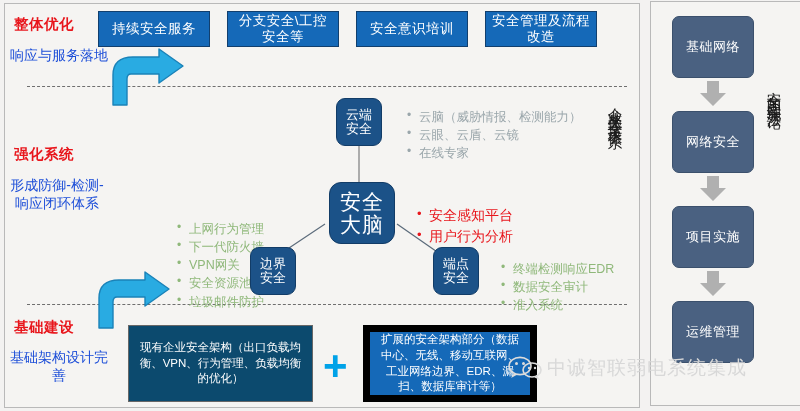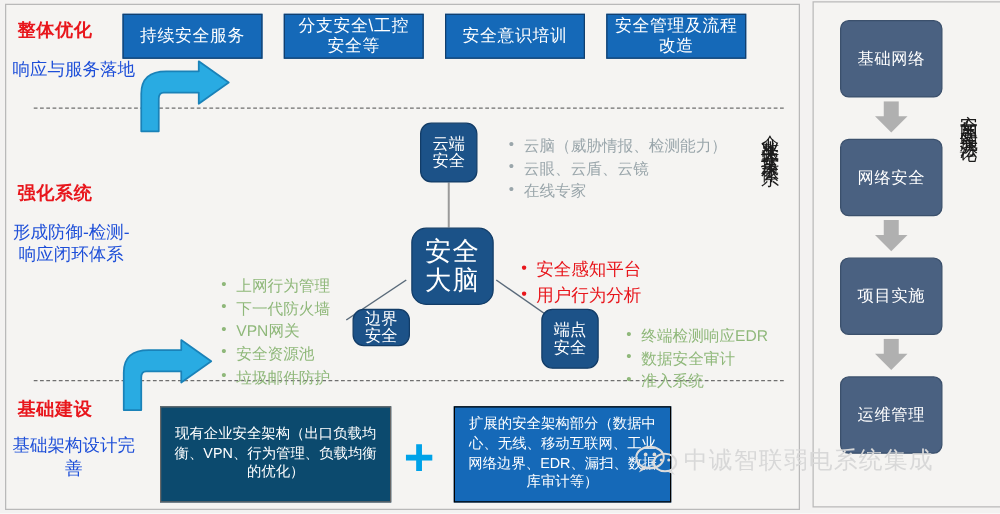--- a/index.html
+++ b/index.html
@@ -124,21 +124,21 @@
     position:absolute;
     display:flex;align-items:center;justify-content:center;
     text-align:center;
     font-size:11.5px;
     line-height:1.35;
     box-sizing:border-box;
     padding:4px 6px;
     color:#ffffff;
   }
   #grey-box{background:#0c4a6e;border:1px solid #676767;}
-  #blue-box{background:#1569b8;border:1px solid #000000;}
+  #blue-box{background:#1569b8;border:7px solid #000000;}
   .plus{
     position:absolute;
     color:#00a2e8;
     font-size:42px;
     font-weight:bold;
     line-height:1;
   }
 
   
   .flownode{
@@ -223,21 +223,21 @@
 大脑</span>
     </div>
 
     <div class="bullets red" style="left:400px;top:189px;">
       <ul>
         <li>安全感知平台</li>
         <li>用户行为分析</li>
       </ul>
     </div>
 
-    <div class="node small" style="left:245px;top:243px;width:46px;height:30px;margin-left:32px;">
+    <div class="node small" style="left:245px;top:243px;width:46px;height:48px;">
       <span style="white-space:pre-line;">边界
 安全</span>
     </div>
 
     <div class="bullets" style="left:160px;top:204px;">
       <ul>
         <li>上网行为管理</li>
         <li>下一代防火墙</li>
         <li>VPN网关</li>
         <li>安全资源池</li>

